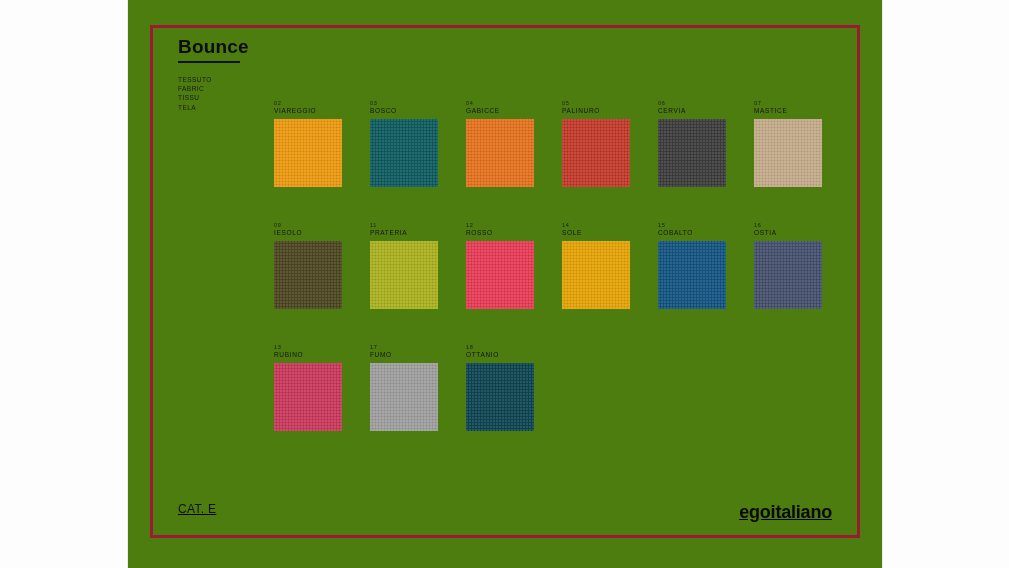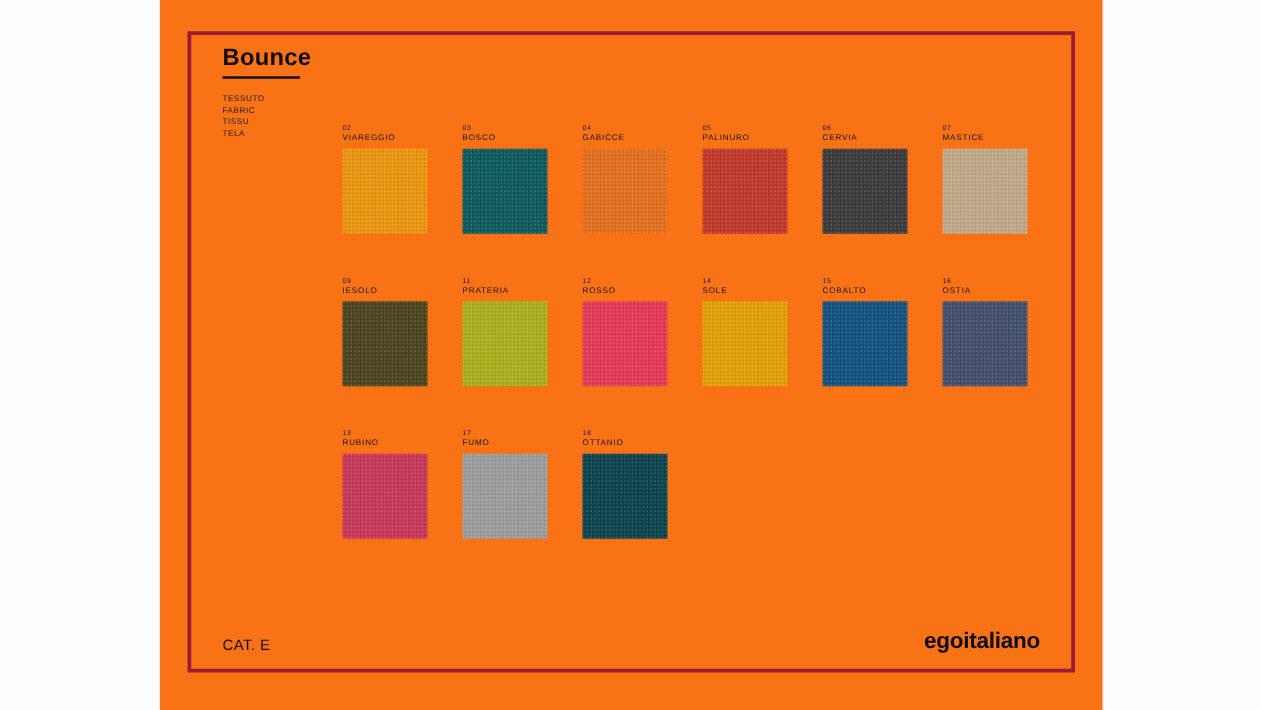--- a/index.html
+++ b/index.html
@@ -31,21 +31,21 @@
   }
   .page-edge.left  { left: 127px; }
   .page-edge.right { left: 882px; }
 
   .sheet {
     position: absolute;
     left: 128px;
     top: 0;
     width: 754px;
     height: 568px;
-    background: #f97316;
+    background: #4d7c0f;
   }
 
   .frame {
     position: absolute;
     left: 22px;
     top: 25px;
     width: 710px;
     height: 513px;
     border: 3px solid #9b1b33;
     box-sizing: border-box;
@@ -125,22 +125,23 @@
     background-size: 3px 3px, 3px 3px;
   }
 
   
   .footer {
     position: absolute;
     left: 50px;
     right: 50px;
     bottom: 45px;
     display: flex;
-    align-items: flex-end;
+    align-items: flex-start;
     justify-content: space-between;
+    text-decoration: underline;
   }
   .cat-label {
     font-size: 12px;
     letter-spacing: 0.3px;
     color: #111111;
   }
   .brand {
     font-size: 18px;
     font-weight: bold;
     letter-spacing: -0.2px;

